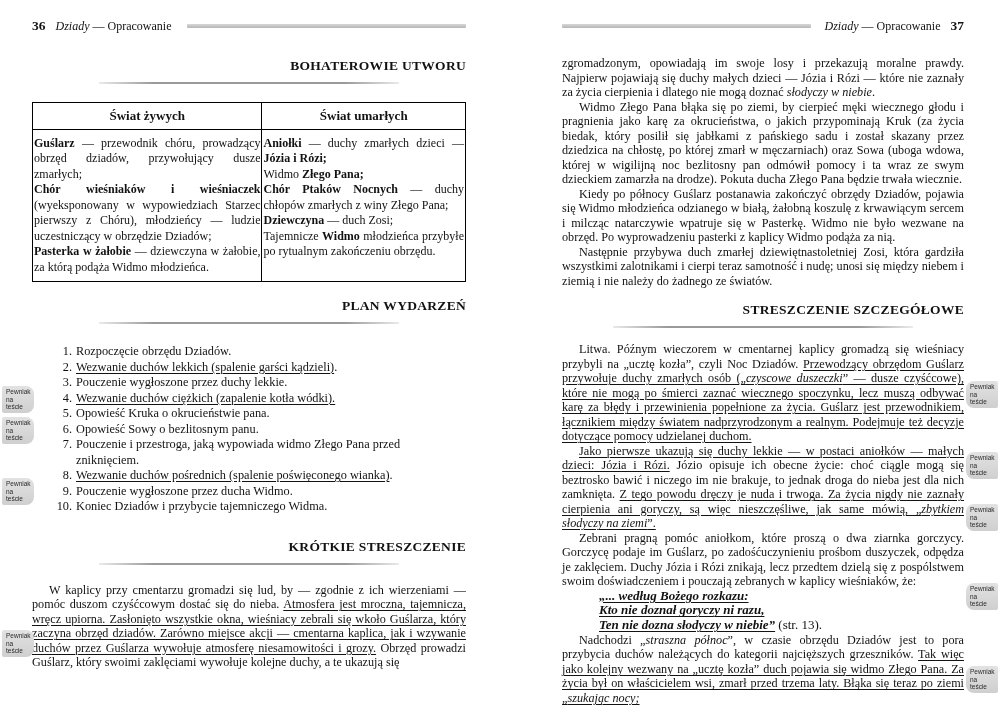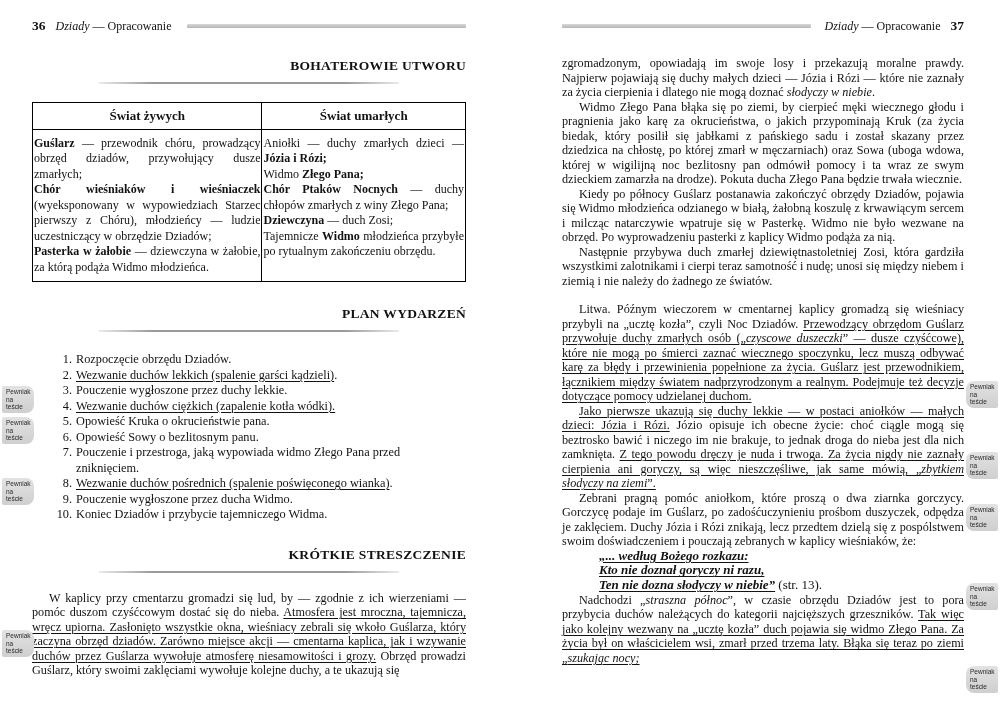--- a/index.html
+++ b/index.html
@@ -41,21 +41,21 @@
   
   .plan { margin-top:20px; margin-left:18px; font-size:12.3px; line-height:15.5px; }
   .plan-row { display:flex; }
   .plan-num { width:26px; text-align:right; flex:0 0 26px; padding-right:4px; }
   .plan-text { flex:1; }
 
   
   .body { font-size:12.2px; line-height:14.5px; text-align:justify; hyphens:auto; }
   .ind { text-indent:17px; }
   .mt-h1 { margin-top:24px; }
-  .mt-table-h2 { margin-top:24px; }
+  .mt-table-h2 { margin-top:16px; }
   .mt-h3 { margin-top:24px; }
   .mt-para { margin-top:18px; }
   .mt-first { margin-top:22px; }
   .mt-sect { margin-top:14px; }
 
   .u { text-decoration:underline; text-underline-offset:2px; text-decoration-thickness:1px; }
 
   
   .quote { margin-left:37px; font-size:13px; line-height:14.8px; }
   .qline { font-weight:bold; font-style:italic; }
@@ -95,21 +95,21 @@
         </tr>
       </thead>
       <tbody>
         <tr>
           <td class="c1">
             <p><span style="font-weight: bold;">Guślarz</span><span> — przewodnik chóru, prowadzący obrzęd dziadów, przywołujący dusze zmarłych;</span></p>
             <p><span style="font-weight: bold;">Chór wieśniaków i wieśniaczek</span><span> (wyeksponowany w wypowiedziach Starzec pierwszy z Chóru), młodzieńcy — ludzie uczestniczący w obrzędzie Dziadów;</span></p>
             <p><span style="font-weight: bold;">Pasterka w żałobie</span><span> — dziewczyna w żałobie, za którą podąża Widmo młodzieńca.</span></p>
           </td>
           <td>
-            <p><span style="font-weight: normal;">Aniołki</span><span> — duchy zmarłych dzieci — </span><span style="font-weight: bold;">Józia i Rózi;</span></p>
+            <p><span style="font-weight: bold;">Aniołki</span><span> — duchy zmarłych dzieci — </span><span style="font-weight: bold;">Józia i Rózi;</span></p>
             <p><span>Widmo </span><span style="font-weight: bold;">Złego Pana;</span></p>
             <p><span style="font-weight: bold;">Chór Ptaków Nocnych</span><span> — duchy chłopów zmarłych z winy Złego Pana;</span></p>
             <p><span style="font-weight: bold;">Dziewczyna</span><span> — duch Zosi;</span></p>
             <p><span>Tajemnicze </span><span style="font-weight: bold;">Widmo</span><span> młodzieńca przybyłe po rytualnym zakończeniu obrzędu.</span></p>
           </td>
         </tr>
       </tbody>
     </table>
 
     <div class="sect-head mt-table-h2">
@@ -190,20 +190,24 @@
       <span class="hbar"></span>
       <span class="ptitle"><span class="it">Dziady</span><span> — Opracowanie</span></span>
       <span class="pnum">37</span>
     </header>
 
     <p class="body mt-first"><span>zgromadzonym, opowiadają im swoje losy i przekazują moralne prawdy. Najpierw pojawiają się duchy małych dzieci — Józia i Rózi — które nie zaznały za życia cierpienia i dlatego nie mogą doznać </span><span style="font-style: italic;">słodyczy w niebie</span><span>.</span></p>
     <p class="body ind"><span>Widmo Złego Pana błąka się po ziemi, by cierpieć męki wiecznego głodu i pragnienia jako karę za okrucieństwa, o jakich przypominają Kruk (za życia biedak, który posilił się jabłkami z pańskiego sadu i został skazany przez dziedzica na chłostę, po której zmarł w męczarniach) oraz Sowa (uboga wdowa, której w wigilijną noc bezlitosny pan odmówił pomocy i ta wraz ze swym dzieckiem zamarzła na drodze). Pokuta ducha Złego Pana będzie trwała wiecznie.</span></p>
     <p class="body ind"><span>Kiedy po północy Guślarz postanawia zakończyć obrzędy Dziadów, pojawia się Widmo młodzieńca odzianego w białą, żałobną koszulę z krwawiącym sercem i milcząc natarczywie wpatruje się w Pasterkę. Widmo nie było wezwane na obrzęd. Po wyprowadzeniu pasterki z kaplicy Widmo podąża za nią.</span></p>
     <p class="body ind"><span>Następnie przybywa duch zmarłej dziewiętnastoletniej Zosi, która gardziła wszystkimi zalotnikami i cierpi teraz samotność i nudę; unosi się między niebem i ziemią i nie należy do żadnego ze światów.</span></p>
 
+    <div class="sect-head mt-sect">
+      <div class="ht">STRESZCZENIE SZCZEGÓŁOWE</div>
+      <div class="sect-rule"></div>
+    </div>
 
     <p class="body ind mt-sect"><span>Litwa. Późnym wieczorem w cmentarnej kaplicy gromadzą się wieśniacy przybyli na „ucztę kozła”, czyli Noc Dziadów. </span><span class="u">Przewodzący obrzędom Guślarz przywołuje duchy zmarłych osób („</span><span class="u" style="font-style: italic;">czyscowe duszeczki</span><span class="u">” — dusze czyśćcowe), które nie mogą po śmierci zaznać wiecznego spoczynku, lecz muszą odbywać karę za błędy i przewinienia popełnione za życia. Guślarz jest przewodnikiem, łącznikiem między światem nadprzyrodzonym a realnym. Podejmuje też decyzje dotyczące pomocy udzielanej duchom.</span></p>
     <p class="body ind"><span class="u">Jako pierwsze ukazują się duchy lekkie — w postaci aniołków — małych dzieci: Józia i Rózi.</span><span> Józio opisuje ich obecne życie: choć ciągle mogą się beztrosko bawić i niczego im nie brakuje, to jednak droga do nieba jest dla nich zamknięta. </span><span class="u">Z tego powodu dręczy je nuda i trwoga. Za życia nigdy nie zaznały cierpienia ani goryczy, są więc nieszczęśliwe, jak same mówią, „</span><span class="u" style="font-style: italic;">zbytkiem słodyczy na ziemi</span><span class="u">”.</span></p>
     <p class="body ind"><span>Zebrani pragną pomóc aniołkom, które proszą o dwa ziarnka gorczycy. Gorczycę podaje im Guślarz, po zadośćuczynieniu prośbom duszyczek, odpędza je zaklęciem. Duchy Józia i Rózi znikają, lecz przedtem dzielą się z pospólstwem swoim doświadczeniem i pouczają zebranych w kaplicy wieśniaków, że:</span></p>
 
     <div class="quote">
       <div class="qline"><span class="u">„... według Bożego rozkazu:</span></div>
       <div class="qline"><span class="u">Kto nie doznał goryczy ni razu,</span></div>
       <div class="qline"><span class="u">Ten nie dozna słodyczy w niebie”</span><span class="plain"> (str. 13).</span></div>
     </div>

